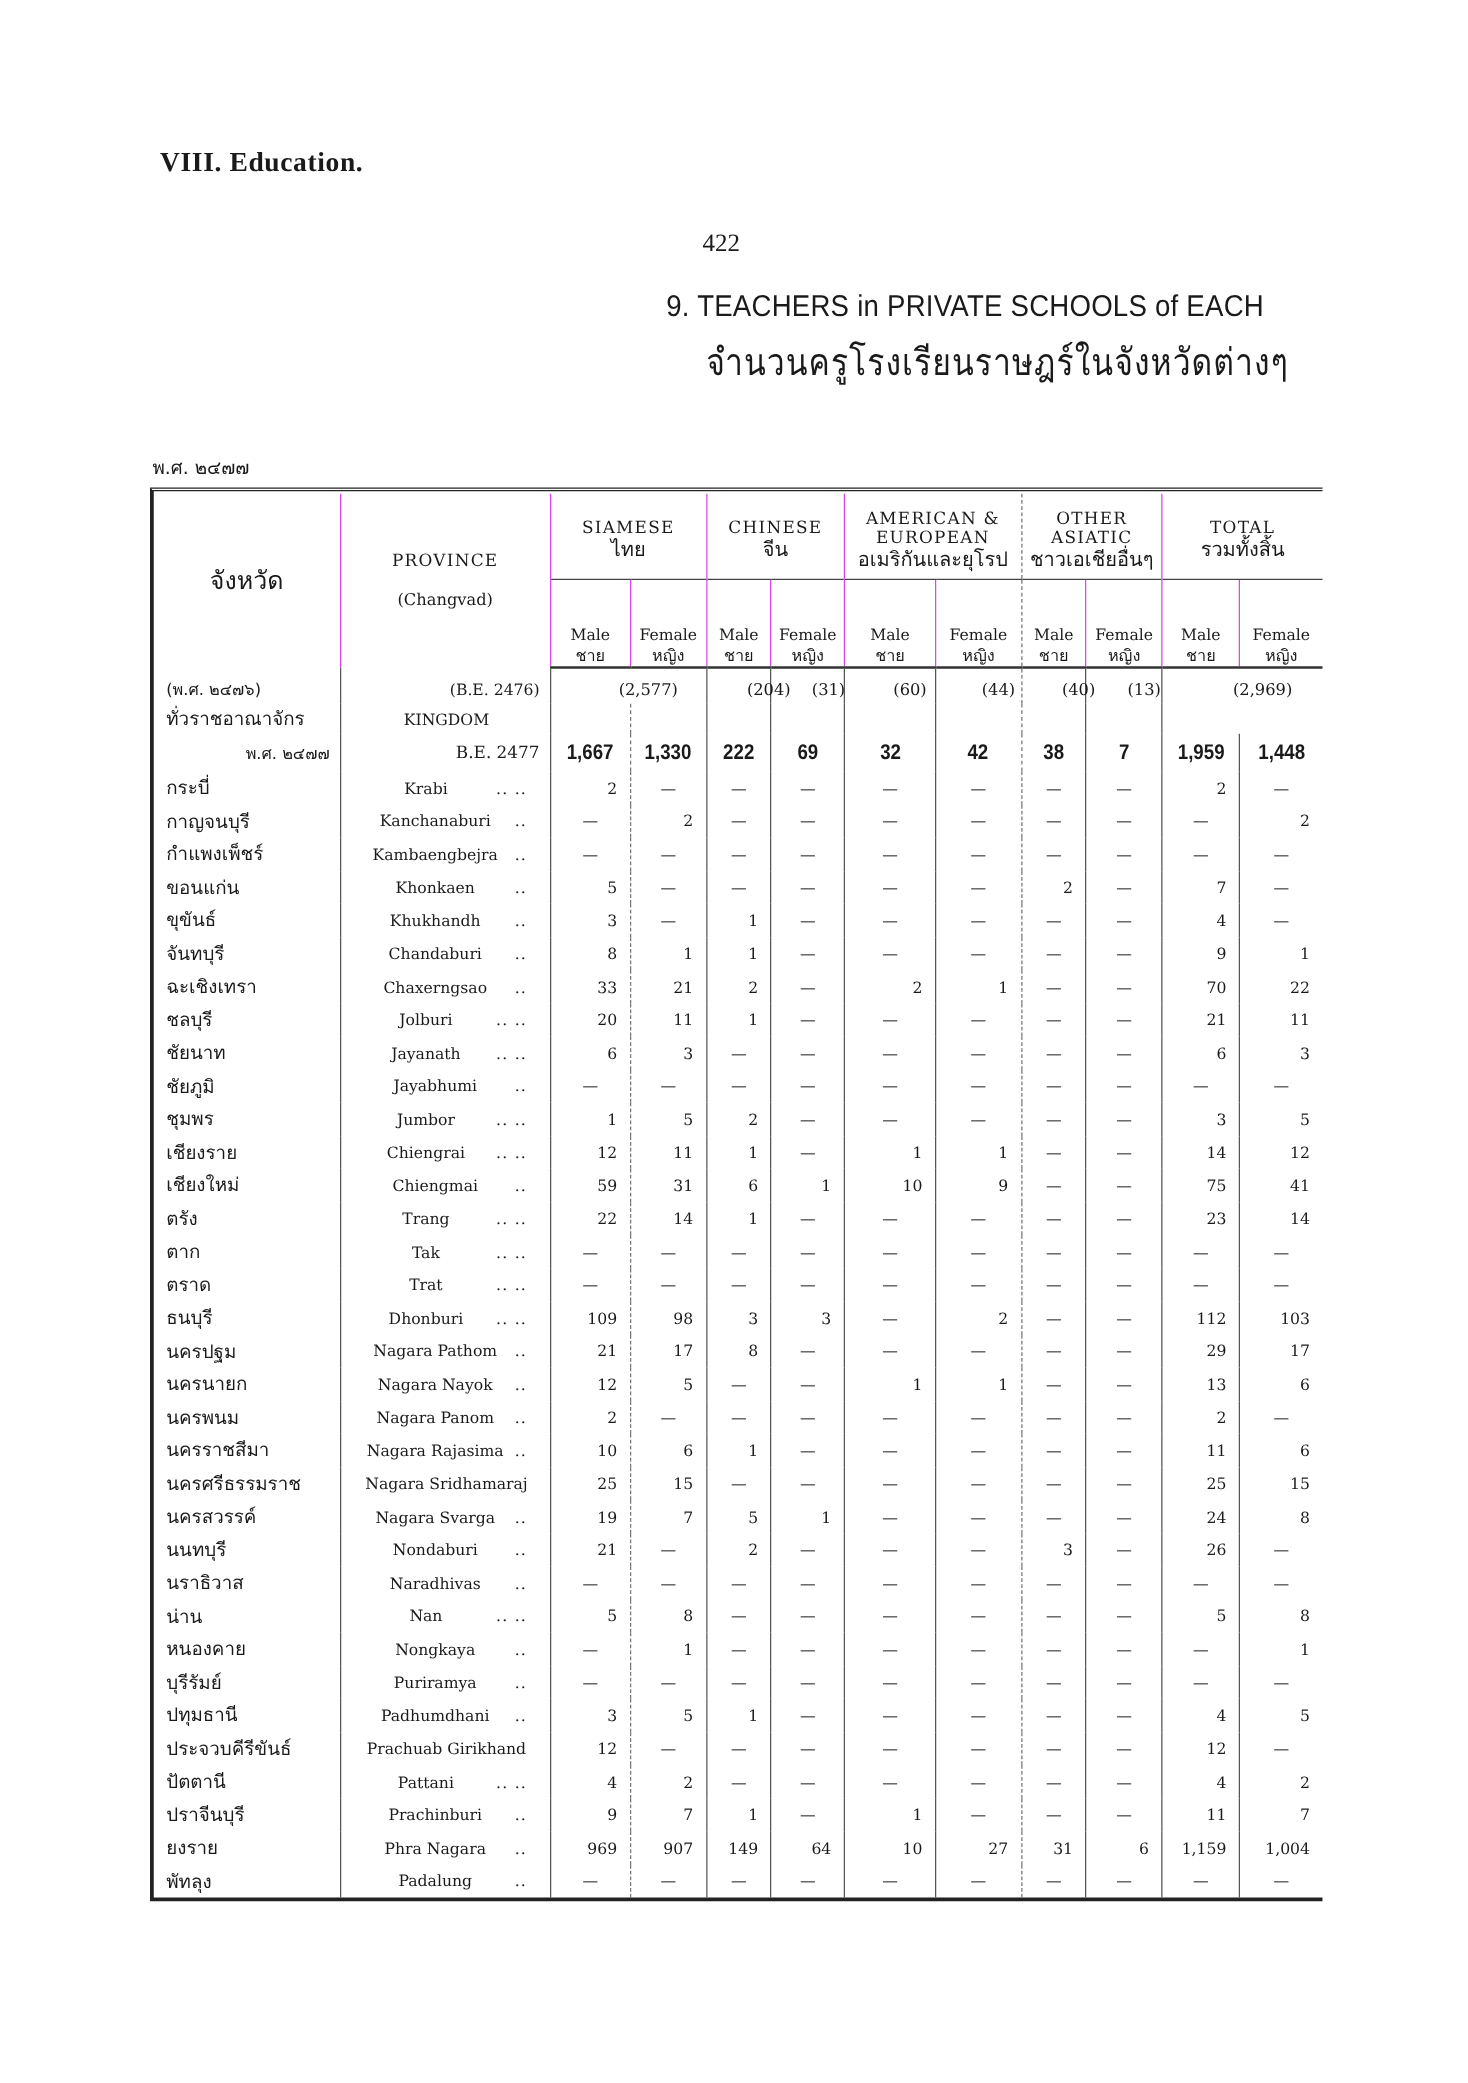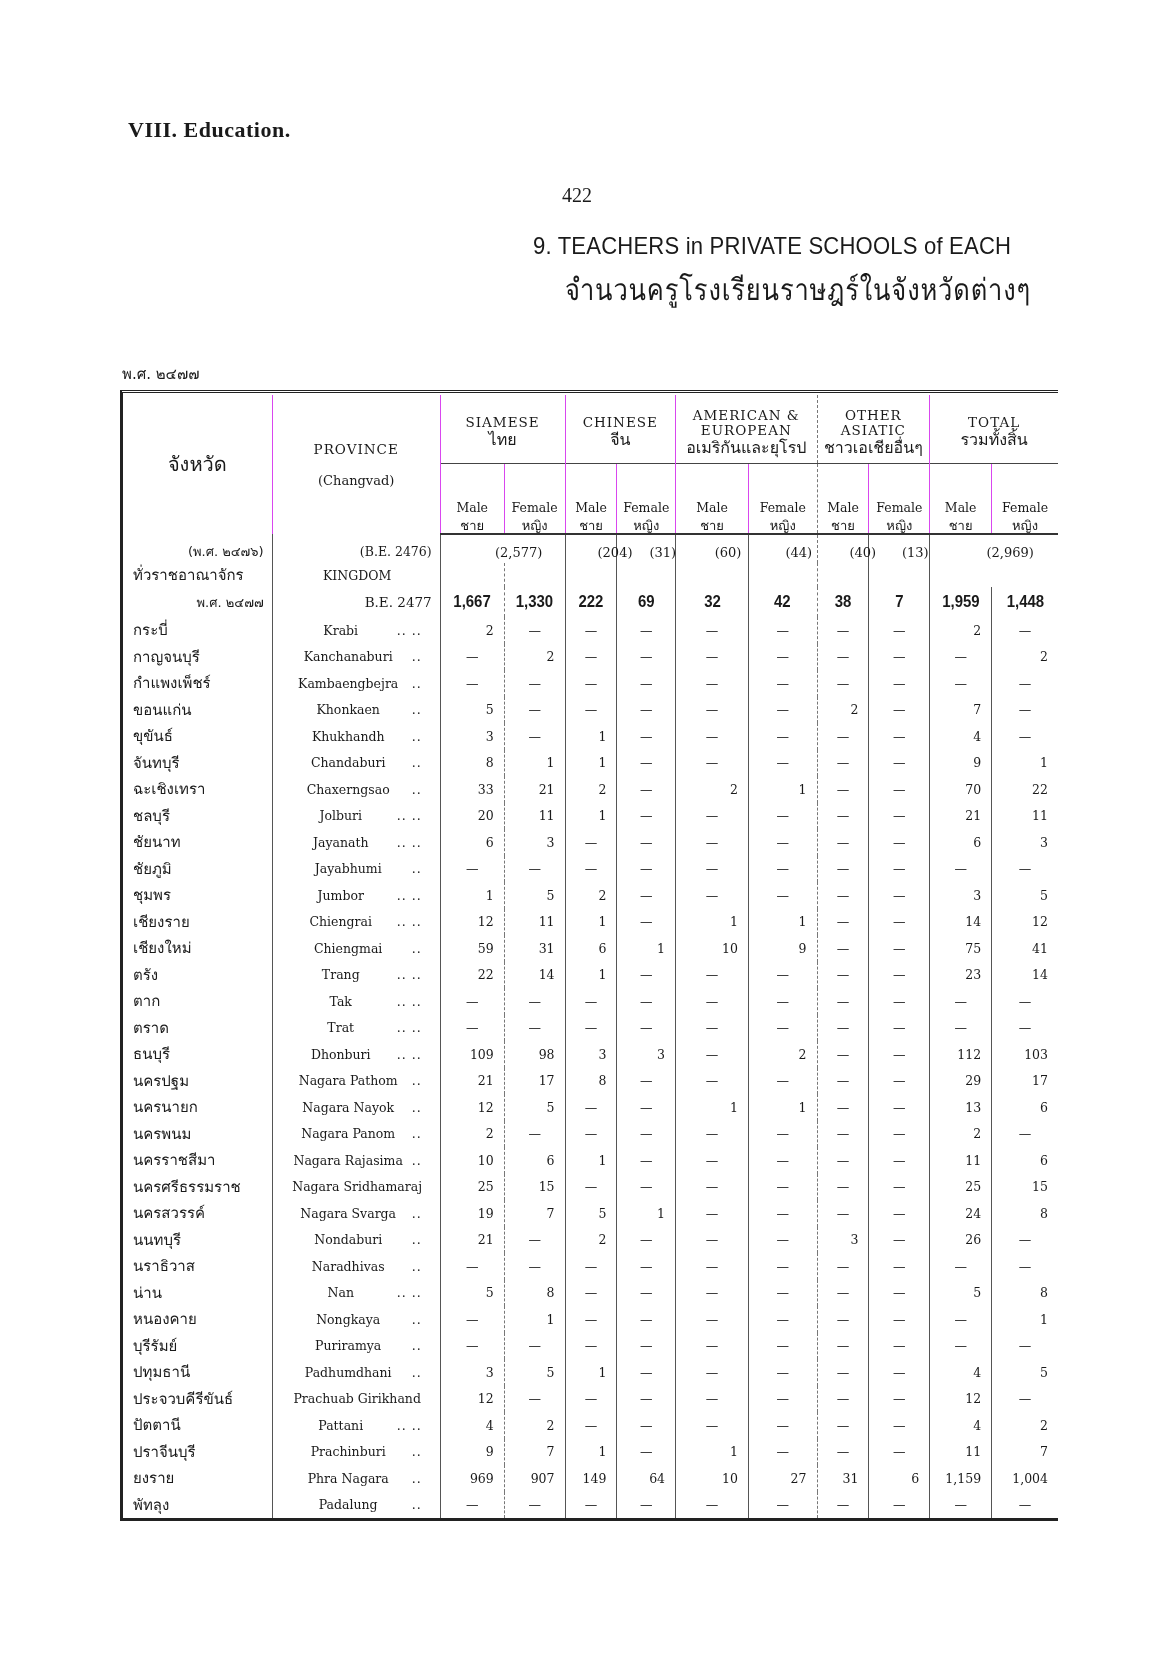--- a/index.html
+++ b/index.html
@@ -156,21 +156,21 @@
             <span class="th">ชาย</span>
           </th>
         <th class="th-sub">
             <span class="en">Female</span>
             <span class="th">หญิง</span>
           </th>
       </tr>
     </thead>
     <tbody id="tbody">
       <tr class="kingdom-1">
-        <td class="c-thai" style="text-align:right;padding-right:8px;font-size:13px">(พ.ศ. ๒๔๗๖)</td>
+        <td class="c-thai" style="padding-right:8px;font-size:13px">(พ.ศ. ๒๔๗๖)</td>
         <td class="c-prov" style="text-align:right;padding-right:8px">(B.E. 2476)</td>
         <td colspan="2" class="prev">(2,577)</td>
         <td class="prev">(204)</td>
         <td class="prev">(31)</td>
         <td class="prev">(60)</td>
         <td class="prev">(44)</td>
         <td class="prev dotted-left">(40)</td>
         <td class="prev">(13)</td>
         <td colspan="2" class="prev">(2,969)</td>
       </tr>

